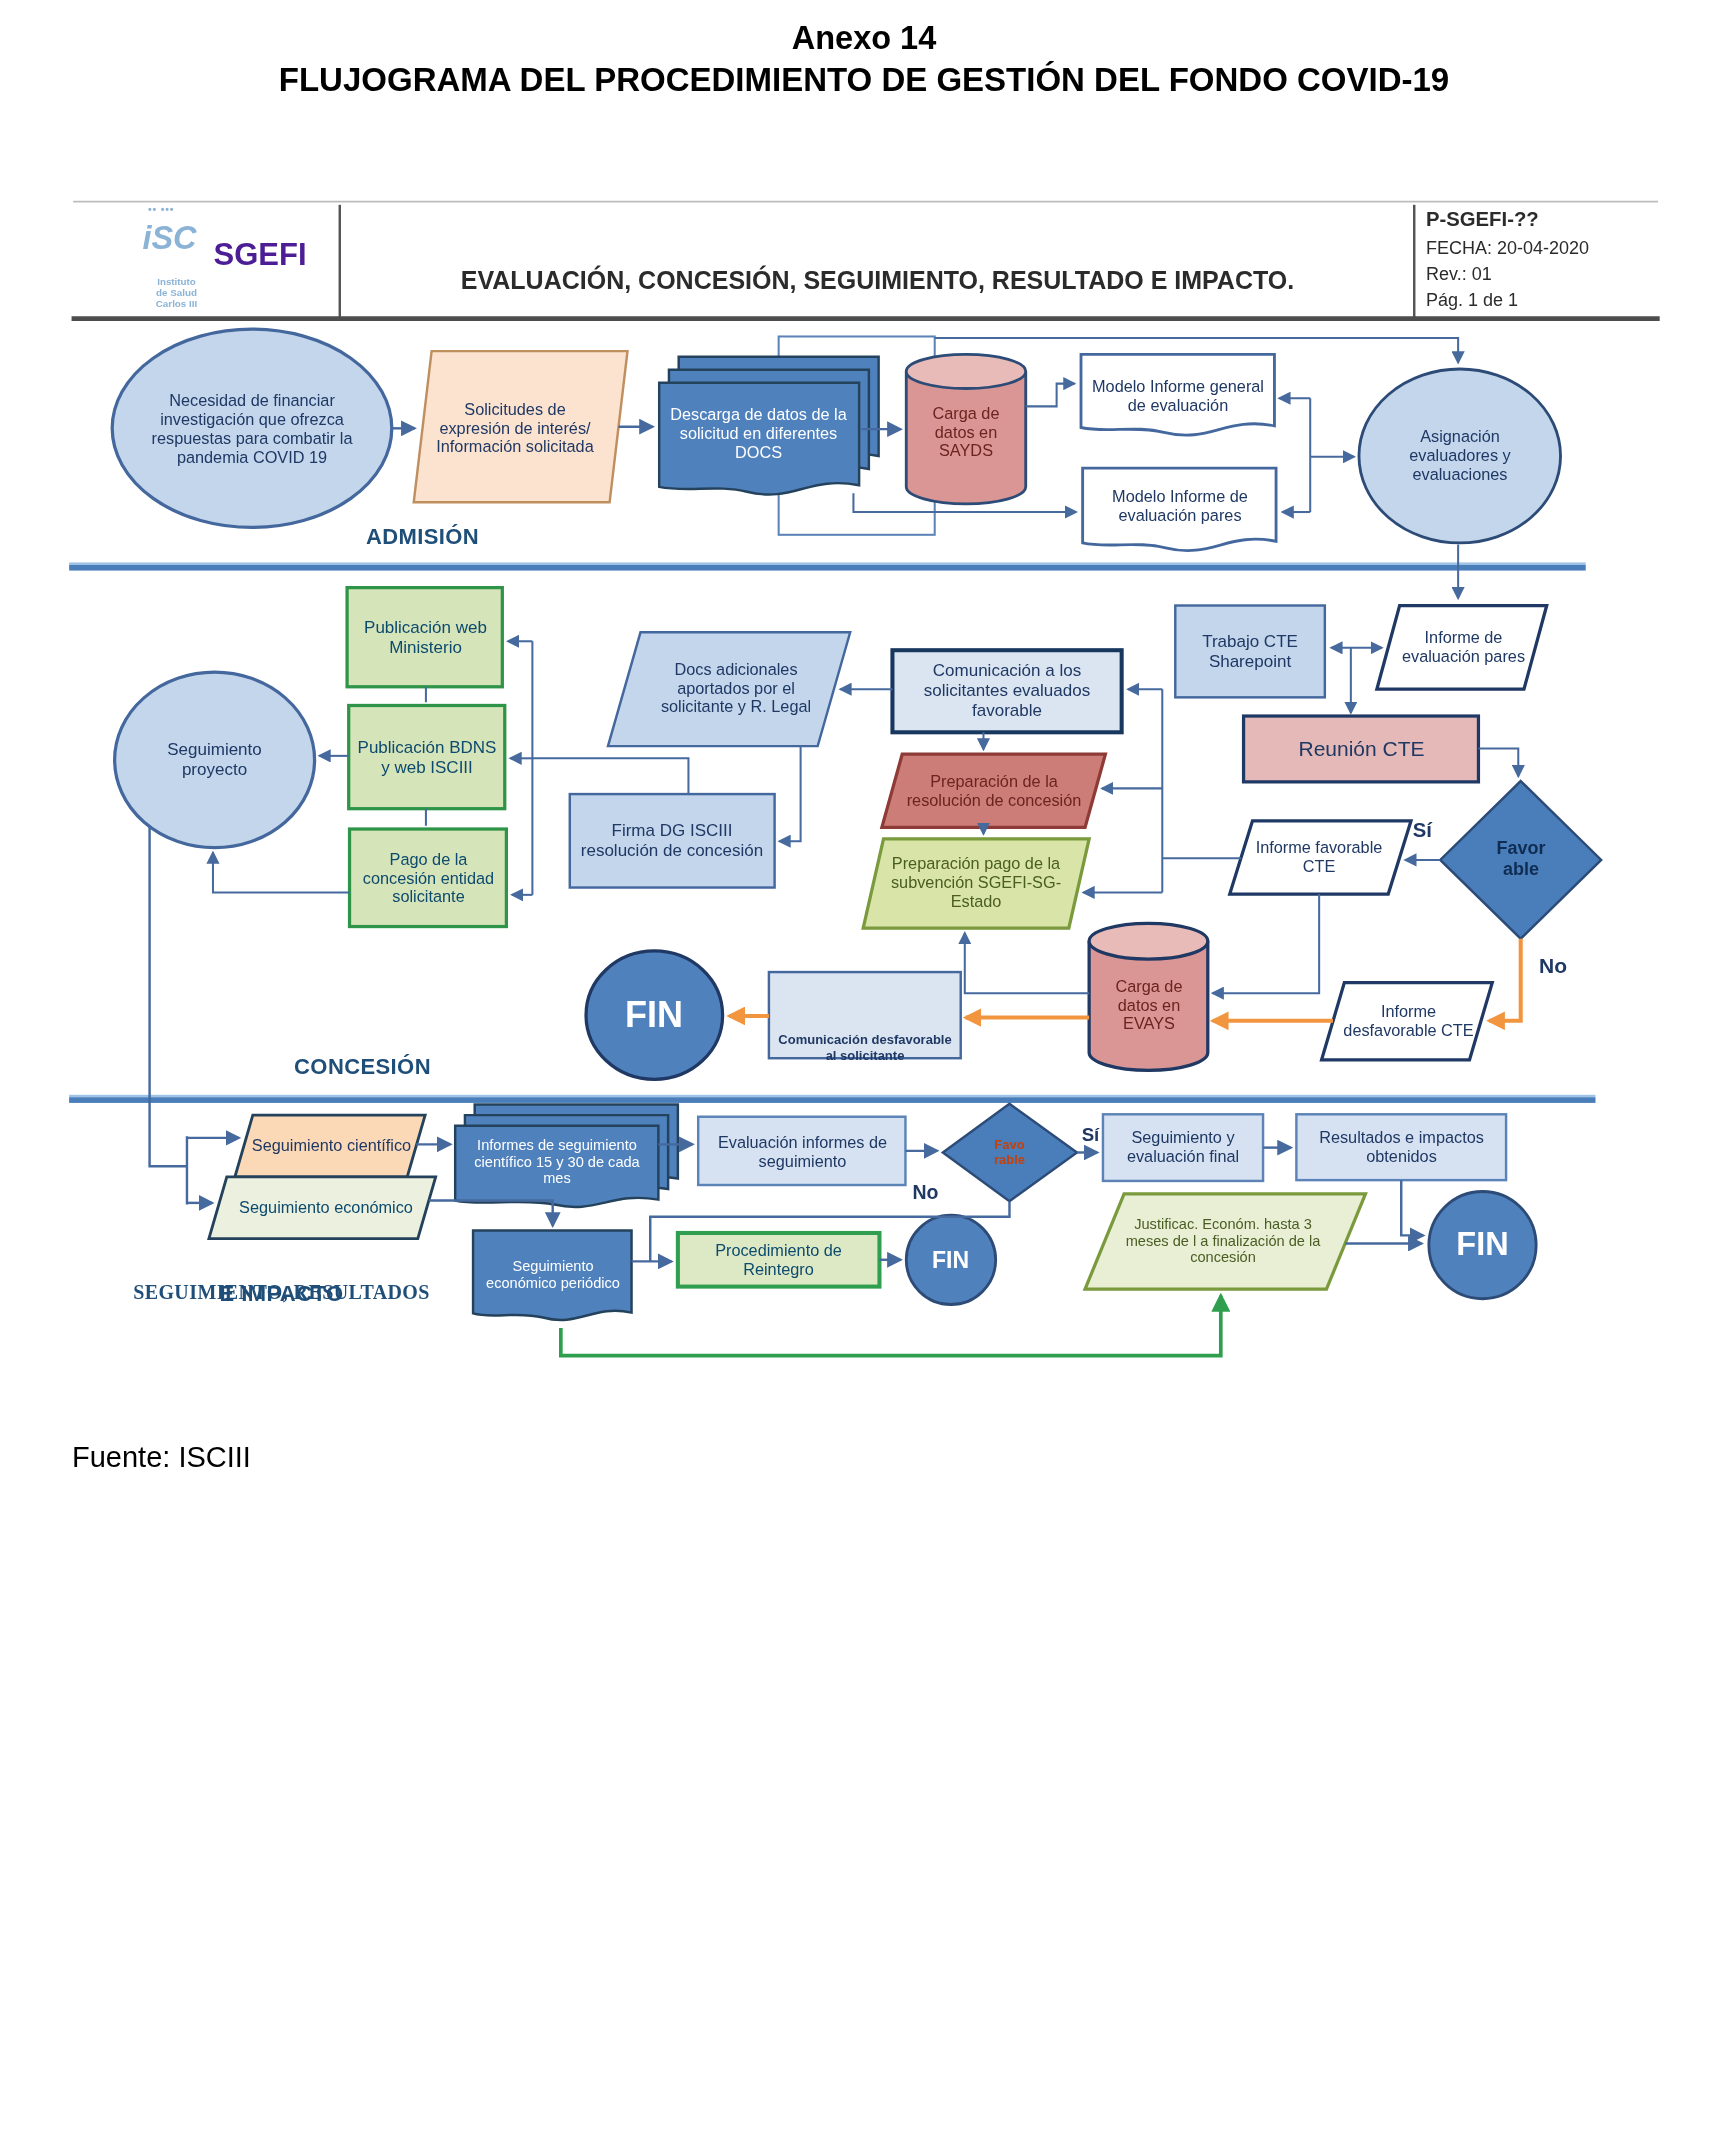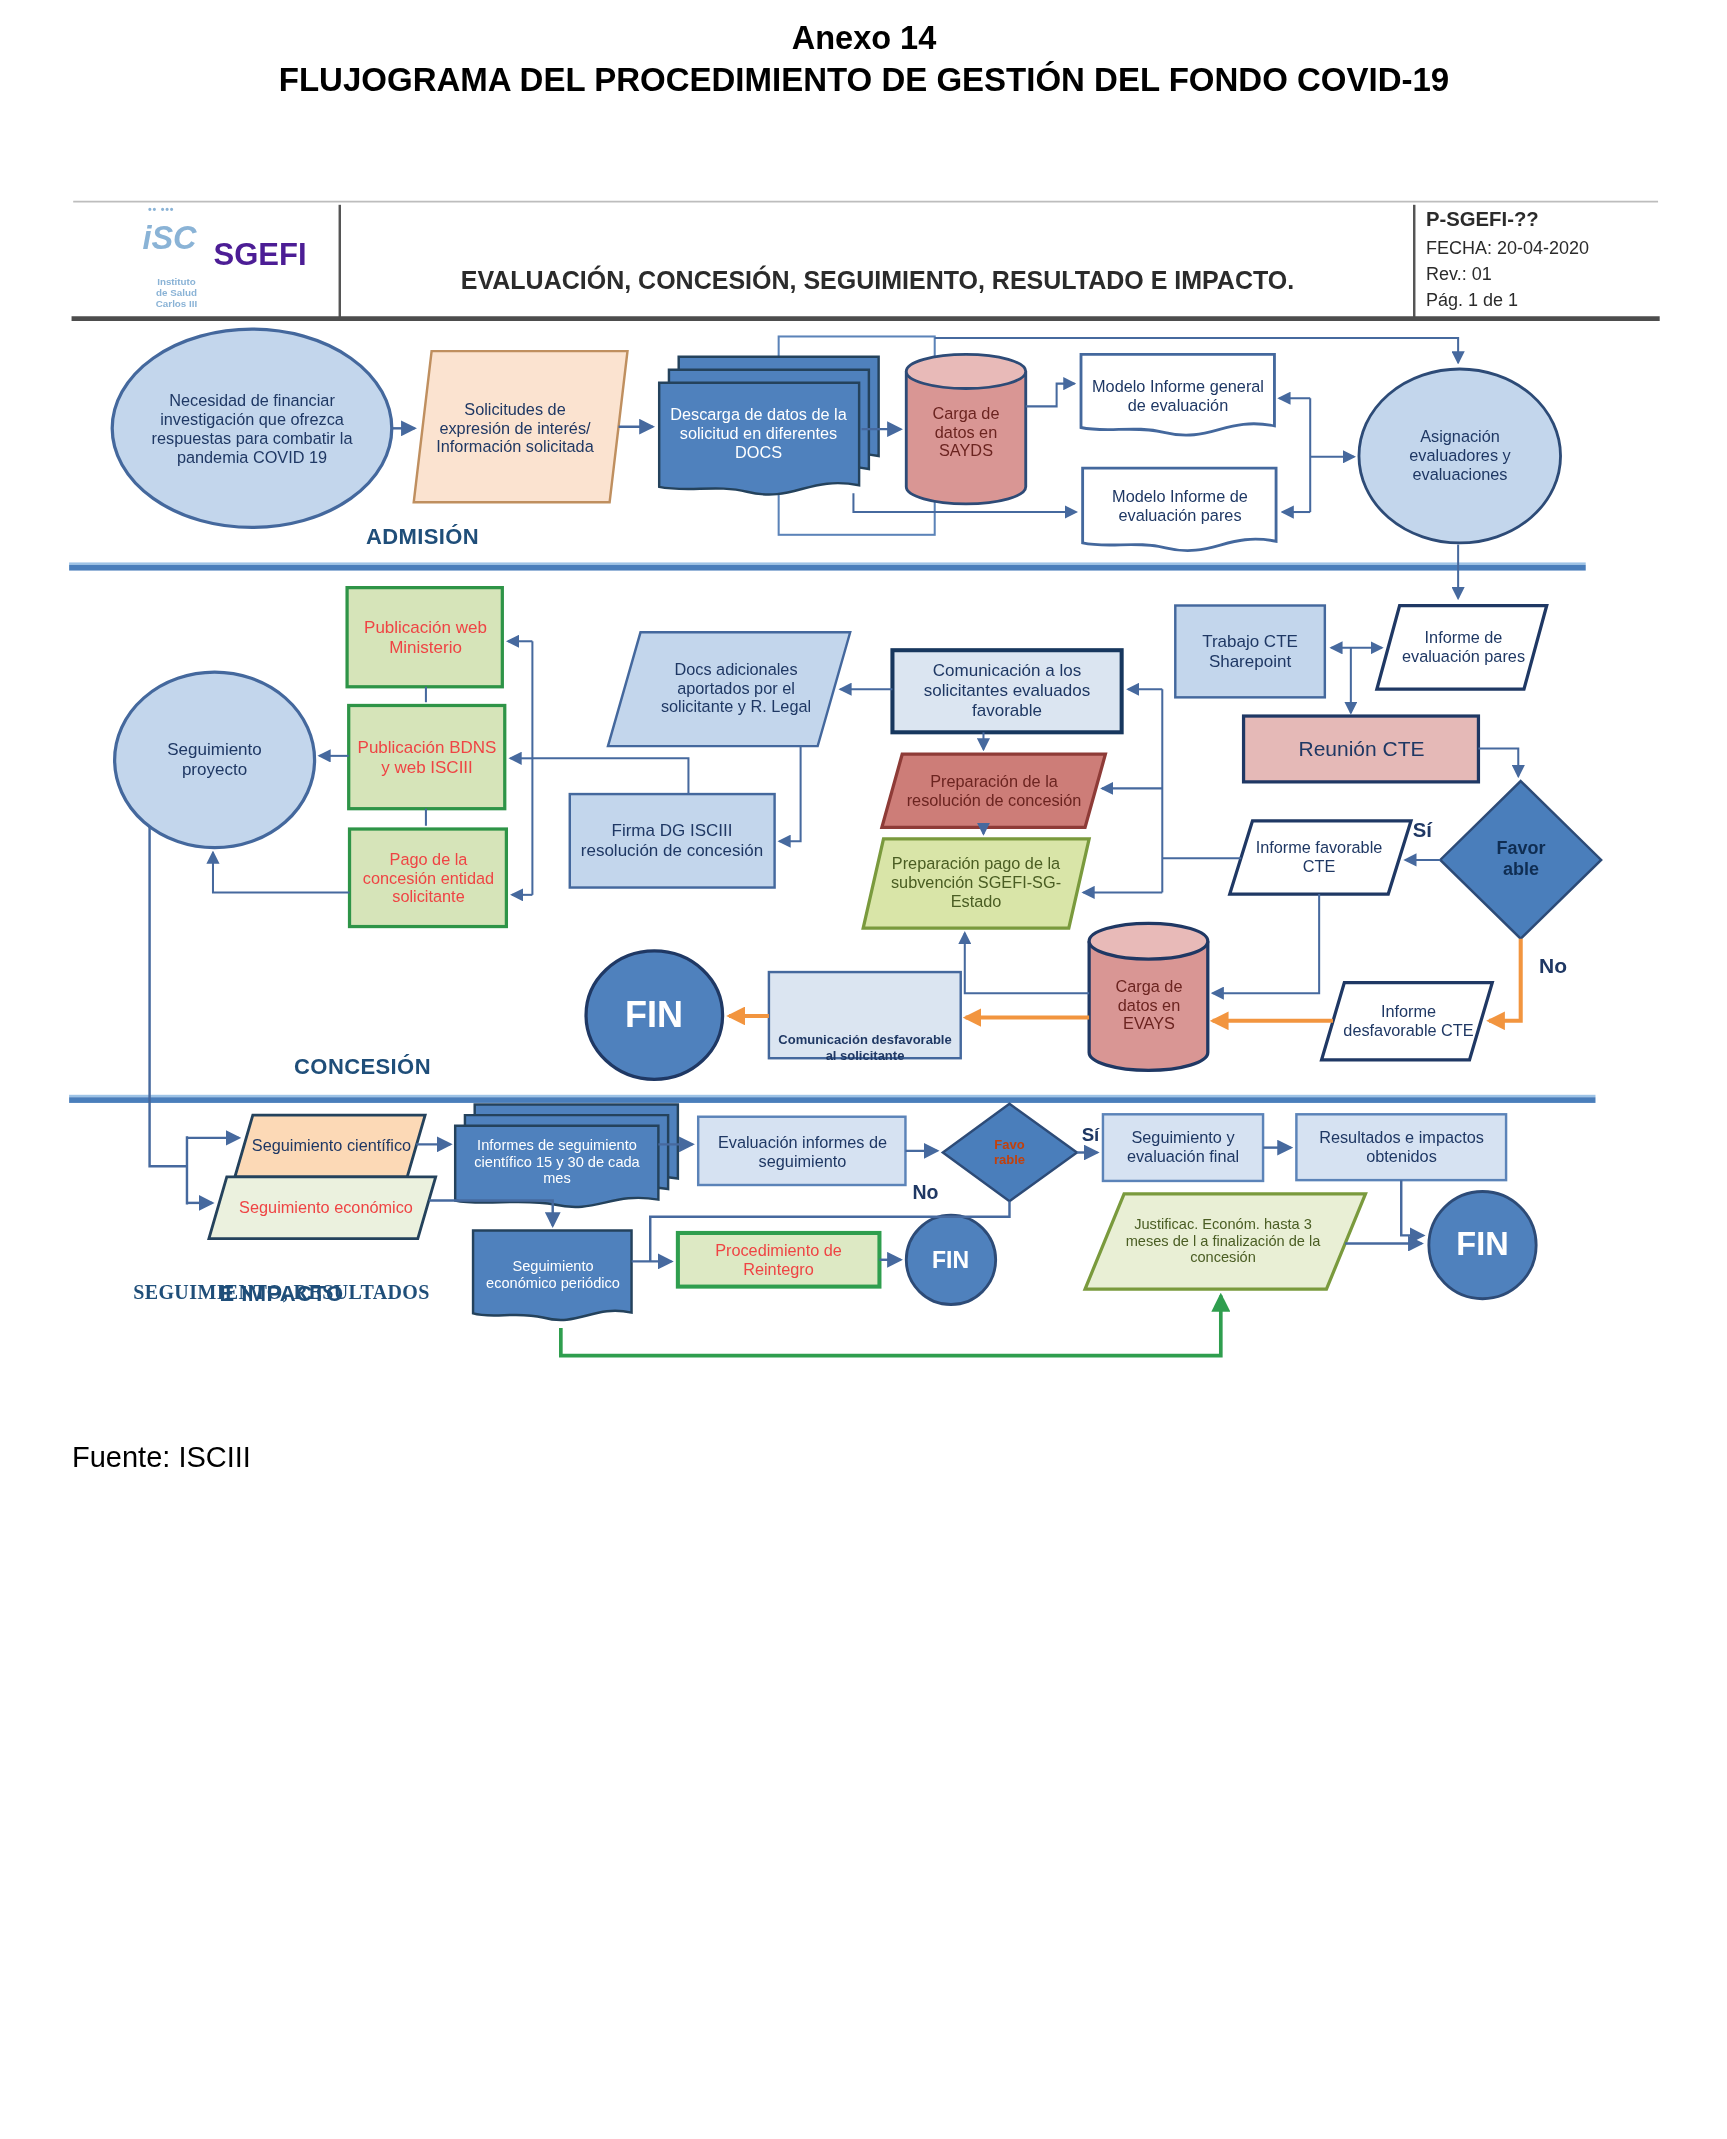--- a/index.html
+++ b/index.html
@@ -5,21 +5,21 @@
   html,body{margin:0;padding:0;background:#ffffff;}
   #page{position:relative;width:1728px;height:2140px;background:#ffffff;
         font-family:"Liberation Sans",sans-serif;overflow:hidden;}
   #diagram-svg{position:absolute;left:0;top:0;}
   .lbl{position:absolute;display:flex;align-items:center;justify-content:center;
        text-align:center;color:#1f3864;line-height:1.16;
        font-family:"Liberation Sans",sans-serif;white-space:normal;}
   .lbl.left{justify-content:flex-start;text-align:left;}
   .bold{font-weight:bold;}
   .white{color:#ffffff;}
-  .greentx{color:#ef4444;}
+  .greentx{color:#0c4a6e;}
   .maroon{color:#6b2420;}
   .olive{color:#4a5d23;}
   .bandlbl{color:#1f4e79;font-weight:bold;letter-spacing:0.4px;}
   .pagetitle{color:#000000;font-weight:bold;}
   .hdr{color:#2b2b2b;}
   .logo-mark{position:absolute;left:140px;top:205px;width:59px;height:52px;
              color:#8ab3d6;font-style:italic;font-weight:bold;font-size:32.5px;
              display:flex;align-items:flex-end;justify-content:center;}
   .logo-mark::before{content:"\2022\2022\0020\2022\2022\2022";position:absolute;top:-1.6px;left:8.1px;
              font-size:10.6px;letter-spacing:0.8px;font-style:normal;}

